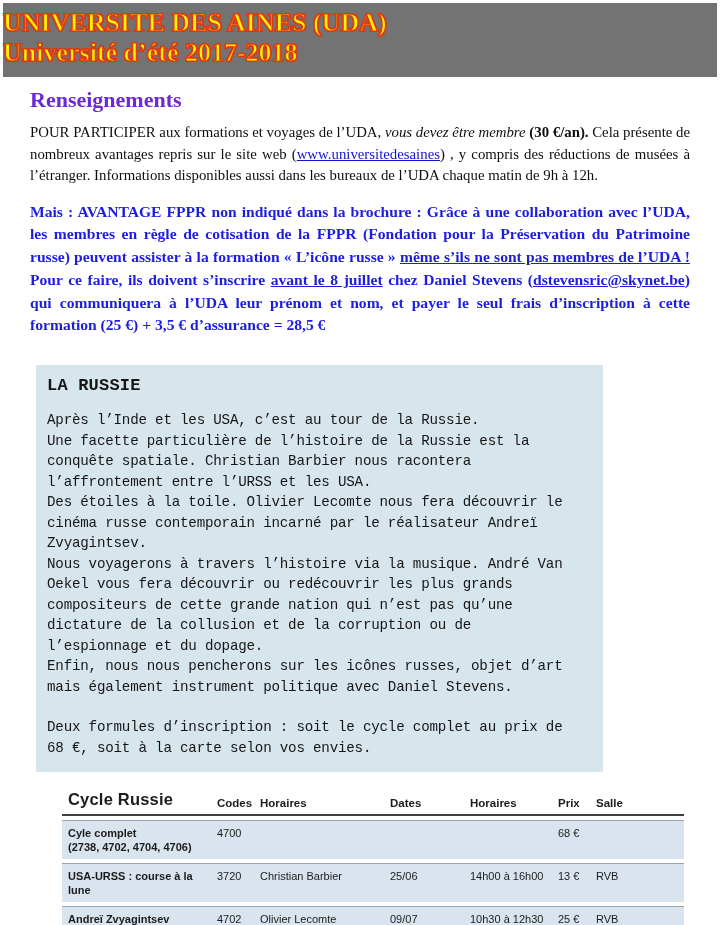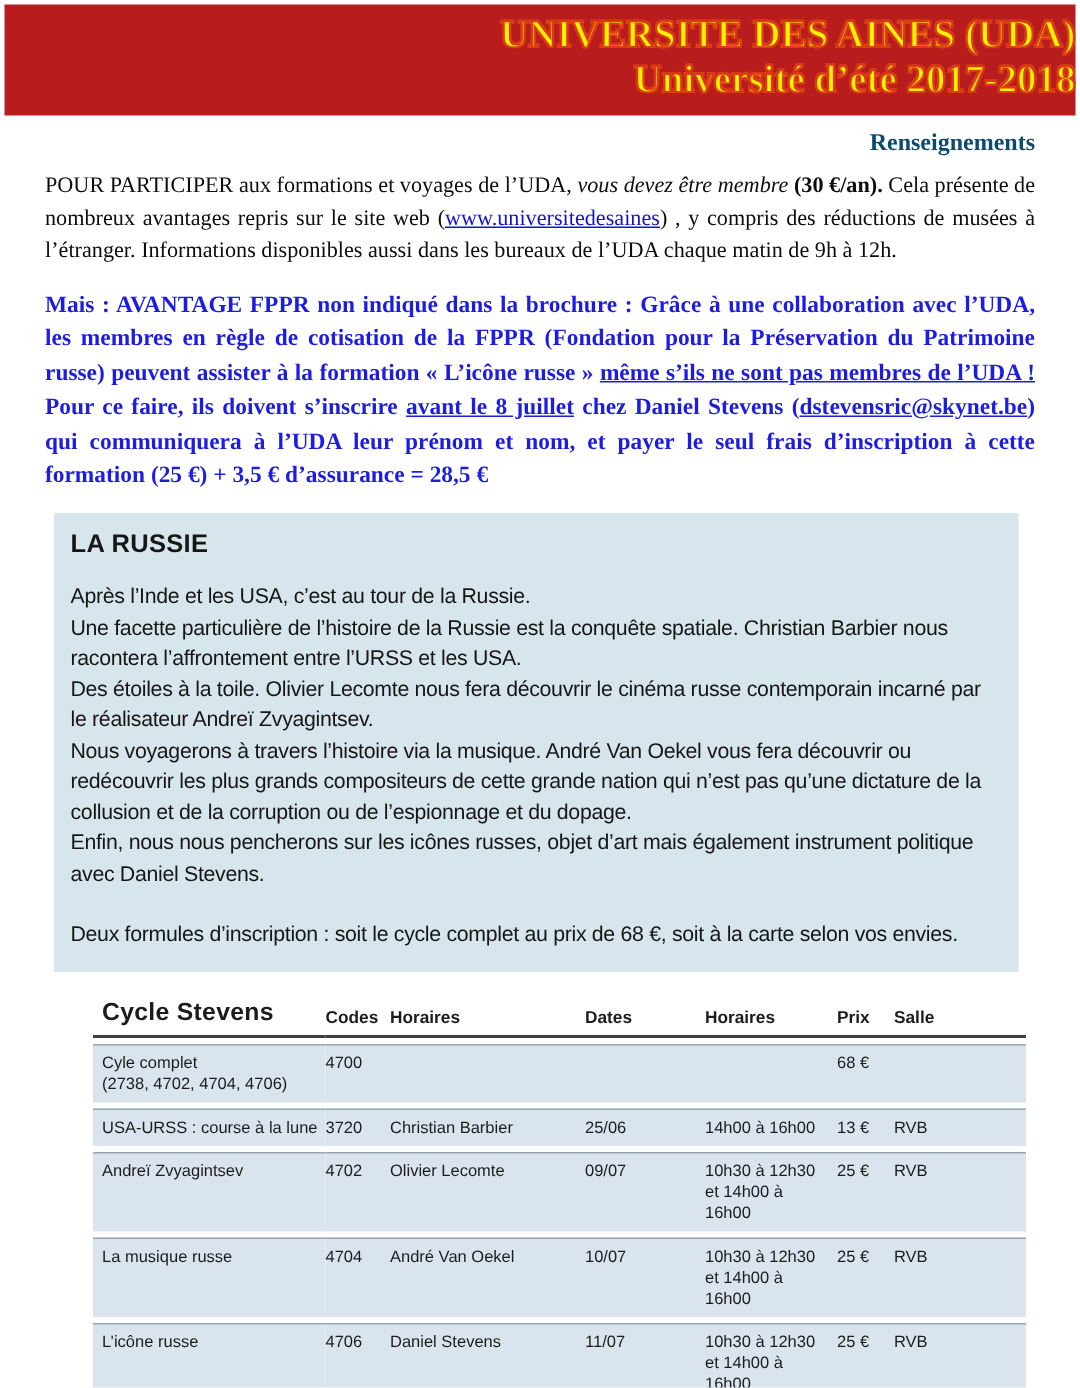--- a/index.html
+++ b/index.html
@@ -2,52 +2,52 @@
 <html lang="fr"><head>
 <meta charset="utf-8">
 <style>
   html,body{margin:0;padding:0;}
   body{
     width:720px;height:925px;background:#ffffff;overflow:hidden;
     font-family:"Liberation Serif", serif;color:#0d0d0d;
   }
   
   .banner{
-    margin:3px 3px 0 3px;background:#b91c1c;text-align:right;
+    margin:3px 3px 0 3px;background:#737373;text-align:left;
     padding:5px 0 9px 0;
   }
   .banner-line{
     font-weight:bold;font-size:26px;line-height:30px;color:#FFF200;
     -webkit-text-stroke:1.2px #DD3A16;
     text-shadow:1px 1px 0 #D43B16,-1px -1px 0 #D43B16,1px -1px 0 #D43B16,-1px 1px 0 #D43B16;
     font-family:"Liberation Serif", serif;
   }
   
   .content{padding:0 30px;}
   .section-title{
-    font-size:16px;font-weight:bold;margin:10px 0 0 0;color:#0c4a6e;text-align:right;
+    font-size:22px;font-weight:bold;margin:10px 0 0 0;color:#6d28d9;
   }
   .intro{
     margin:9px 0 0 0;font-size:14.8px;line-height:21.5px;text-align:justify;
   }
   .intro .it{font-style:italic;}
   .intro .bi{font-weight:bold;}
   .doc-link{color:#1414CC;text-decoration:underline;cursor:pointer;}
   .advantage{
     margin:14px 0 0 0;font-size:15.6px;line-height:22.8px;text-align:justify;
     font-weight:bold;color:#1D1DE0;
   }
   .advantage .it{}
   .advantage .ul{text-decoration:underline;}
   .advantage .doc-link{color:#1D1DE0;}
   
   .russia-box{
-    margin:13px 0 0 6px;width:643px;box-sizing:border-box;
+    margin:28px 0 0 6px;width:567px;box-sizing:border-box;
     background:#D7E6EC;padding:11px 24px 14px 11px;
-    font-family:Liberation Sans, sans-serif;color:#161616;
+    font-family:Liberation Mono, monospace;color:#161616;
   }
   .russia-box h3{
     margin:0 0 15px 0;font-size:17px;font-weight:bold;letter-spacing:.2px;
   }
   .russia-box p{
     margin:0;font-size:14.2px;line-height:20.5px;letter-spacing:-0.2px;
   }
   .russia-box p.closing{margin-top:20px;}
   
   .schedule{margin:14px 0 0 32px;}
@@ -58,21 +58,21 @@
   table.courses thead th{
     text-align:left;vertical-align:bottom;font-size:11.5px;color:#1c1c1c;
     padding:0 3px 5px 0;border-bottom:2px solid #3F3F3F;font-weight:bold;
   }
   table.courses thead th.tbl-title{font-size:16.5px;letter-spacing:.2px;padding-left:6px;}
   table.courses tbody td{
     background:#D9E4EE;border-top:1px solid #98A6B4;
     font-size:11px;line-height:14px;color:#1c1c1c;
     padding:5px 3px 5px 0;vertical-align:top;
   }
-  table.courses tbody td.first{font-weight:normal;padding-left:6px;}
+  table.courses tbody td.first{font-weight:bold;padding-left:6px;}
   table.courses tbody tr.last td{border-bottom:1px solid #AEBAC6;}
 </style>
 </head>
 <body>
 
 <header class="banner">
   <div class="banner-line">UNIVERSITE DES AINES (UDA)</div>
   <div class="banner-line">Université d’été 2017-2018</div>
 </header>
 
@@ -100,21 +100,21 @@
         <col style="width:155px">
           <col style="width:43px">
           <col style="width:130px">
         <col style="width:80px">
           <col style="width:88px">
           <col style="width:38px">
           <col style="width:88px">
       </colgroup>
       <thead>
         <tr>
-          <th class="tbl-title">Cycle Stevens</th>
+          <th class="tbl-title">Cycle Russie</th>
           <th>Codes</th>
           <th>Horaires</th>
           <th>Dates</th>
           <th>Horaires</th>
           <th>Prix</th>
           <th>Salle</th>
         </tr>
       </thead>
       <tbody>
         <tr>

